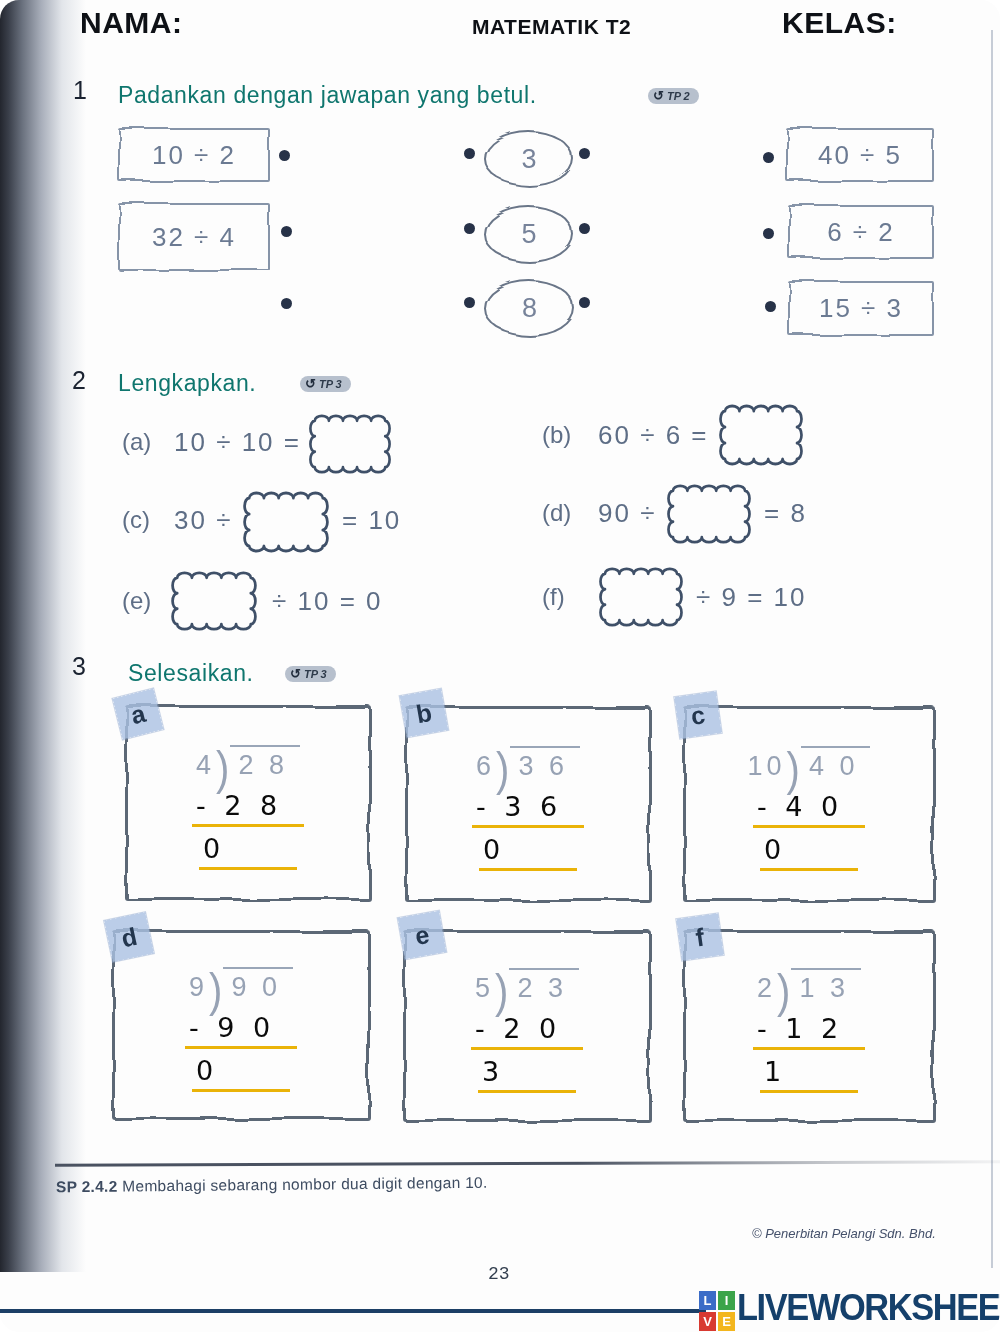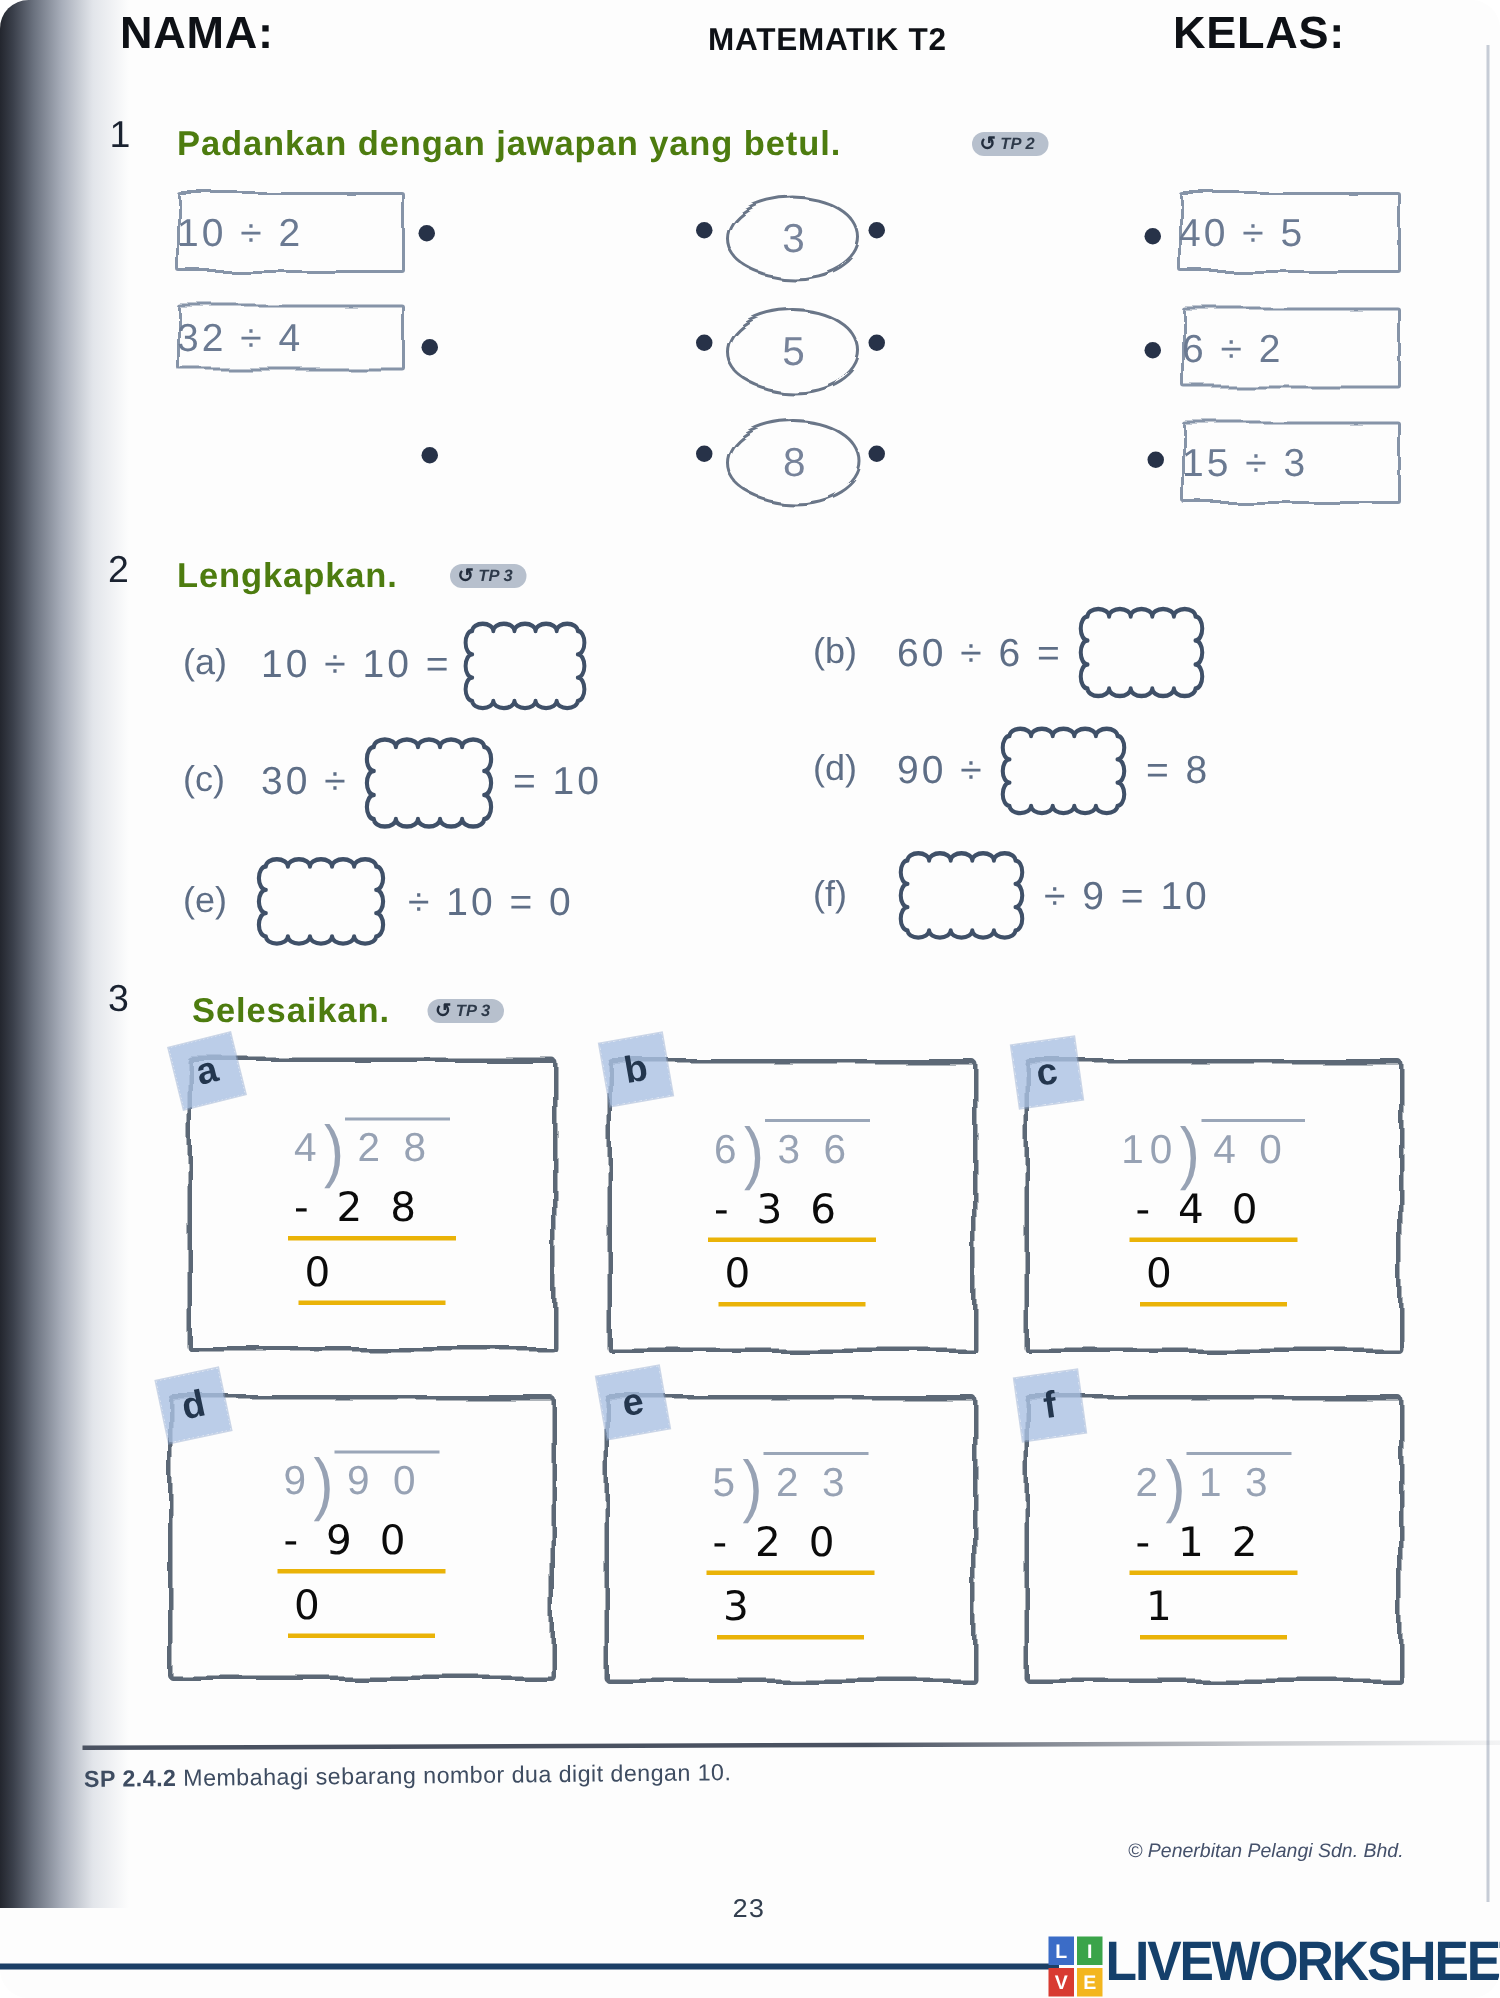--- a/index.html
+++ b/index.html
@@ -10,32 +10,32 @@
   
   #spine{left:0;top:0;width:86px;height:1272px;
          background:linear-gradient(to right,#23262e 0%,#3a3f4a 10%,#6a717e 26%,#a8aeba 48%,#e2e5ea 72%,#fdfdfd 100%);}
   #edge-line{left:991px;top:30px;width:2px;height:1238px;background:#c6ccd6;}
 
   
   .hdr{font-weight:bold;color:#0e1116;letter-spacing:.5px;}
 
   
   .qnum{font-size:25px;color:#1a2230;}
-  .qtitle{font-size:23px;font-weight:bold;color:#4d7c0f;letter-spacing:.6px;}
+  .qtitle{font-size:23px;font-weight:normal;color:#0f766e;letter-spacing:.6px;}
   .tp-badge{display:inline-flex;align-items:center;gap:3px;background:#b7c0cd;border-radius:10px;
             padding:1px 9px 2px 5px;font-size:11px;font-weight:bold;font-style:italic;color:#2e3a4a;}
   .tp-badge .swirl{font-style:normal;font-size:13px;color:#222d3d;line-height:1;}
 
   
   .wobble{filter:url(#wobble);}
   .match-border{border:2px solid #8694a8;border-radius:2px;}
   .oval-border{border:2.5px solid #6a7688;border-radius:50%;}
   .card-border{border:3.5px solid #5c6876;border-radius:3px;}
 
-  .match-box{display:flex;align-items:center;}
+  .match-box{display:flex;align-items:center;justify-content:center;}
   .match-box .expr{position:relative;z-index:2;font-size:26px;color:#6b7a92;letter-spacing:2px;}
   .oval{display:flex;align-items:center;justify-content:center;}
   .oval .num{position:relative;z-index:2;font-size:27px;color:#77839a;}
   .dot{width:11px;height:11px;border-radius:50%;background:#273248;}
 
   
   .eq{font-size:26px;color:#5e6e86;letter-spacing:2px;white-space:nowrap;}
   .eq-label{font-size:24px;color:#5e6e86;}
   .scallop{stroke:#3f5068;stroke-width:3;fill:none;stroke-linejoin:round;stroke-linecap:round;}
 
@@ -118,21 +118,21 @@
     <div class="abs oval-border wobble" style="inset:0;"></div>
     <span class="num">3</span>
   </div>
   <div class="abs dot" style="left:579px;top:148px;"></div>
   <div class="abs dot" style="left:763px;top:152px;"></div>
   <div class="abs match-box" style="left:786px;top:128px;width:148px;height:54px;">
     <div class="abs match-border wobble" style="inset:0;"></div>
     <span class="expr">40 ÷ 5</span>
   </div>
 
-  <div class="abs match-box" style="left:118px;top:203px;width:152px;height:44px;">
+  <div class="abs match-box" style="left:118px;top:203px;width:152px;height:68px;">
     <div class="abs match-border wobble" style="inset:0;"></div>
     <span class="expr">32 ÷ 4</span>
   </div>
   <div class="abs dot" style="left:281px;top:226px;"></div>
   <div class="abs dot" style="left:464px;top:223px;"></div>
   <div class="abs oval" style="left:484px;top:206px;width:90px;height:57px;">
     <div class="abs oval-border wobble" style="inset:0;"></div>
     <span class="num">5</span>
   </div>
   <div class="abs dot" style="left:579px;top:223px;"></div>

